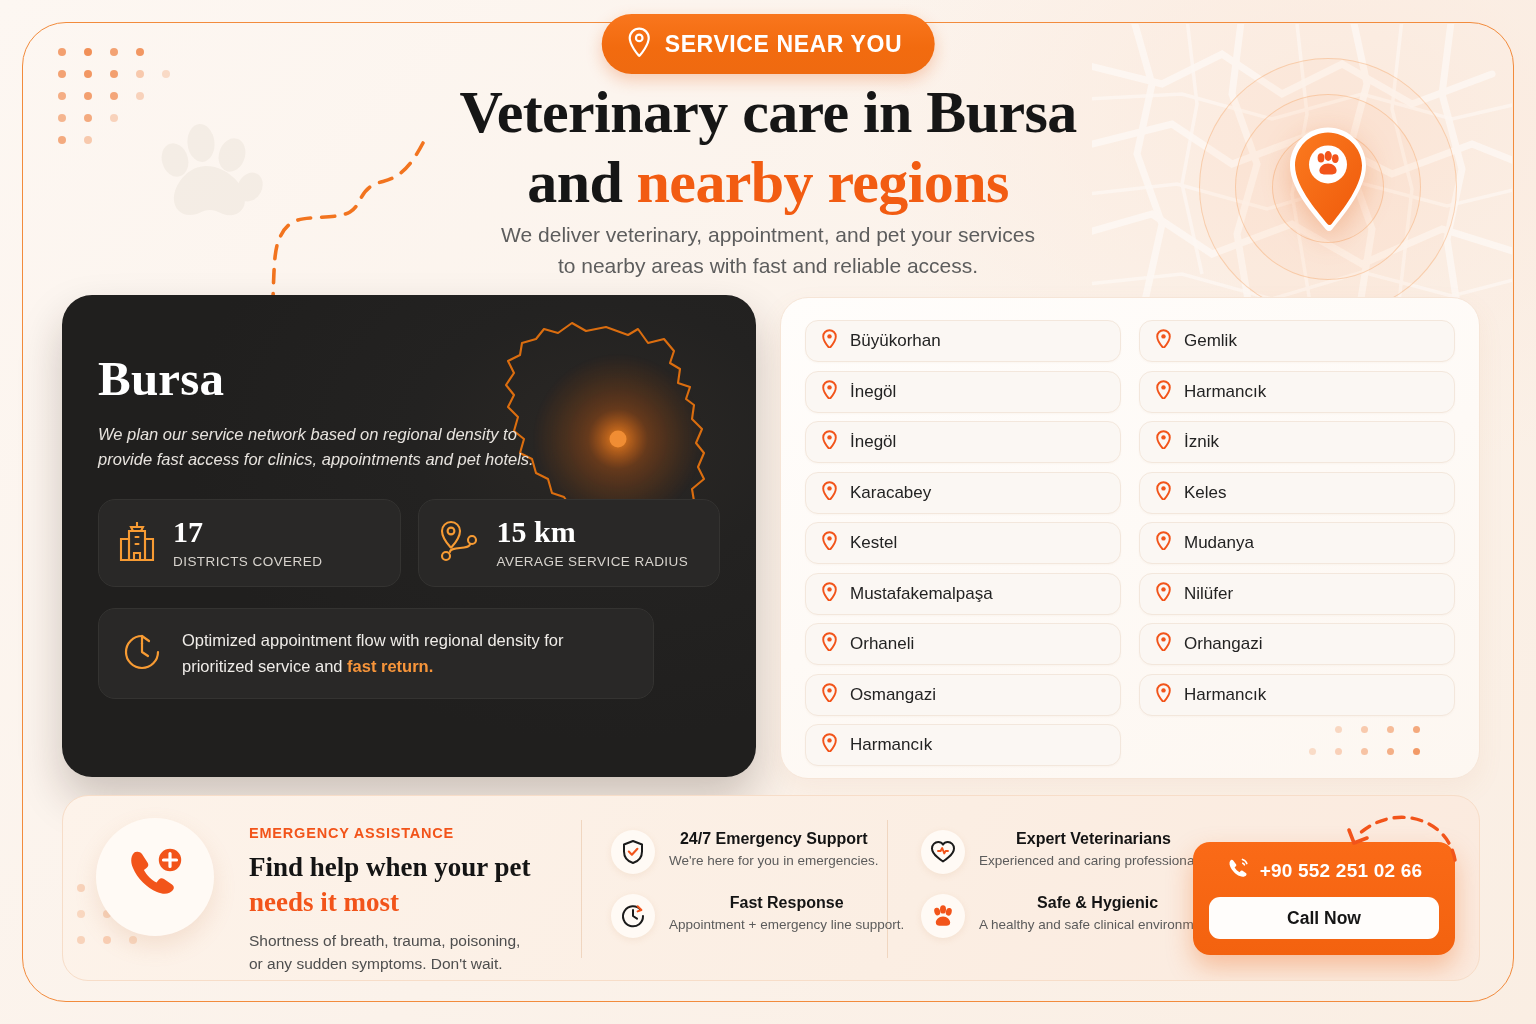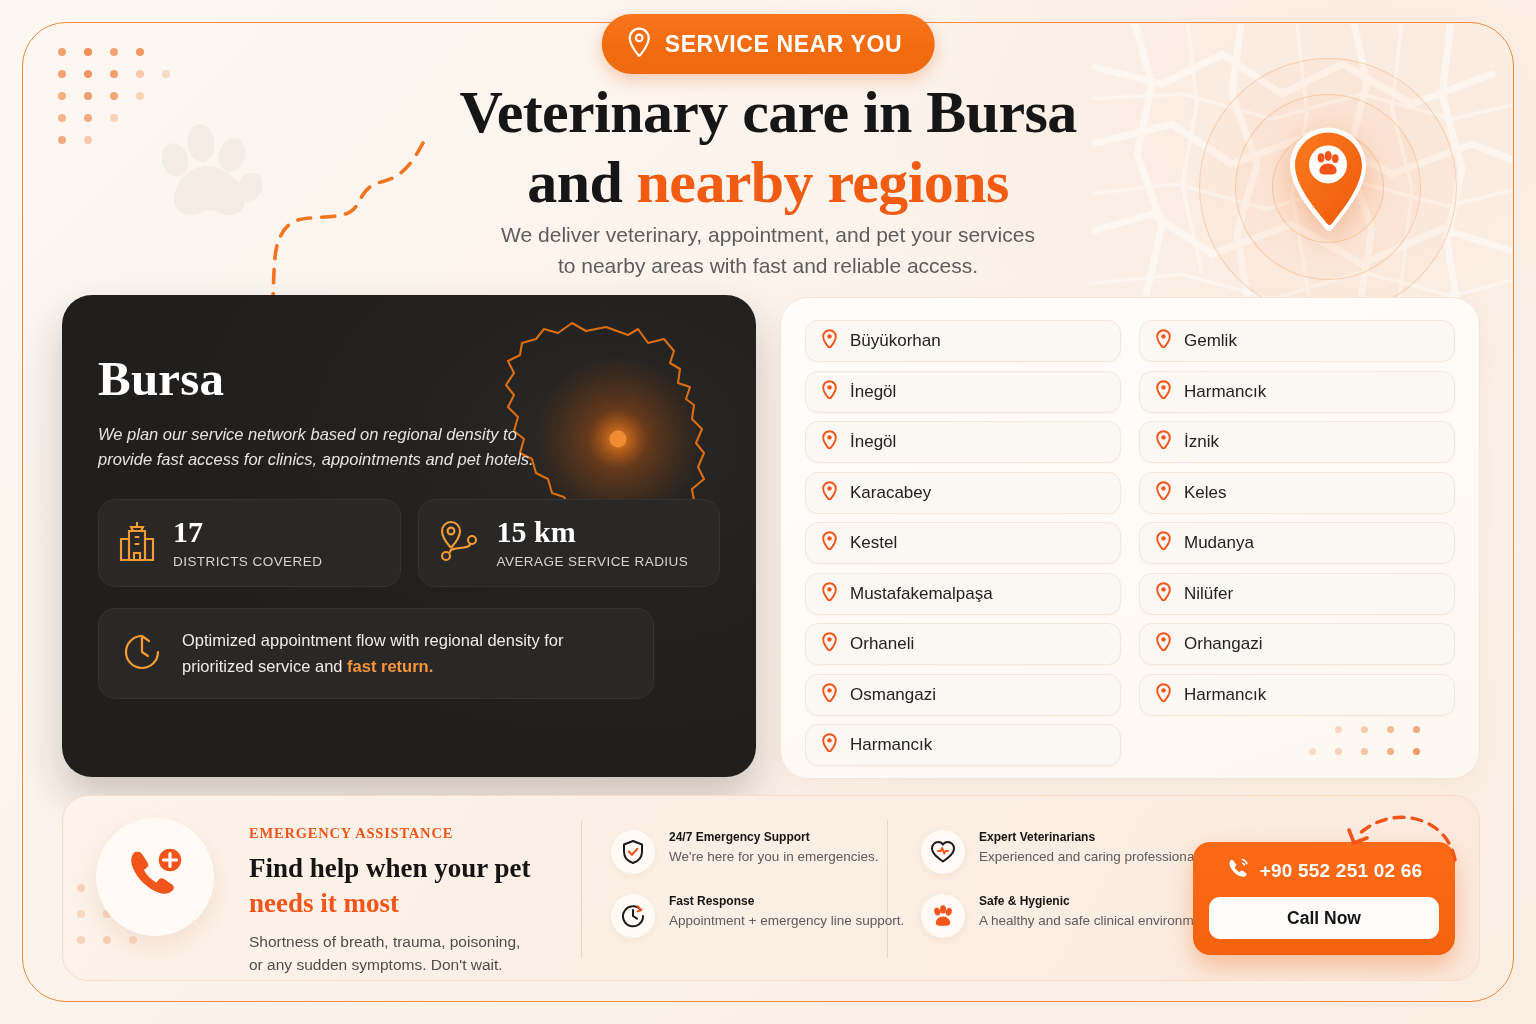--- a/index.html
+++ b/index.html
@@ -165,38 +165,38 @@
     overflow:hidden;
   }
   .phone-circle {
     position:absolute; left:33px; top:22px;
     width:118px; height:118px; border-radius:50%;
     background:#fffaf5;
     box-shadow:0 10px 22px rgba(206,140,92,.18);
     display:flex; align-items:center; justify-content:center;
   }
   .emerg { position:absolute; left:186px; top:29px; width:345px; }
-  .emerg-kicker { color:#f2541a; font-size:14.5px; font-weight:700; letter-spacing:.8px;font-family:Liberation Serif, serif; }
+  .emerg-kicker { color:#f2541a; font-size:14.5px; font-weight:700; letter-spacing:.8px; }
   .emerg-title {
     font-family:"Liberation Serif", serif; font-weight:700;
     font-size:27px; line-height:1.28; color:#141414; margin-top:9px;
   }
   .emerg-title .accent { color:#f2541a; }
   .emerg-desc { font-size:15.5px; line-height:1.5; color:#4e4e4e; margin-top:10px; }
   .vdiv { position:absolute; top:24px; width:1px; height:138px; background:#f0d6c0; }
 
   .feat-grid { position:absolute; left:540px; top:24px; width:620px; }
   .feat-row { display:flex; }
   .feat { display:flex; gap:14px; width:310px; padding:10px 0 10px 8px; align-items:flex-start; }
   .feat-ico {
     width:44px; height:44px; border-radius:50%;
     background:#fffaf5; box-shadow:0 2px 7px rgba(206,150,100,.14);
     display:flex; align-items:center; justify-content:center; flex:none;
   }
-  .feat-title { font-size:12px; font-weight:700; color:#141414; }
+  .feat-title { font-size:16px; font-weight:700; color:#141414;text-align:center; }
   .feat-sub { font-size:13.5px; color:#5b5b5b; margin-top:5px; }
 
   .cta {
     position:absolute; left:1130px; top:46px;
     width:262px; height:113px;
     background:linear-gradient(180deg,#fa6a17 0%, #f3620f 100%);
     border-radius:17px;
     box-shadow:0 12px 26px rgba(238,100,20,.34);
     padding:14px 16px;
   }

